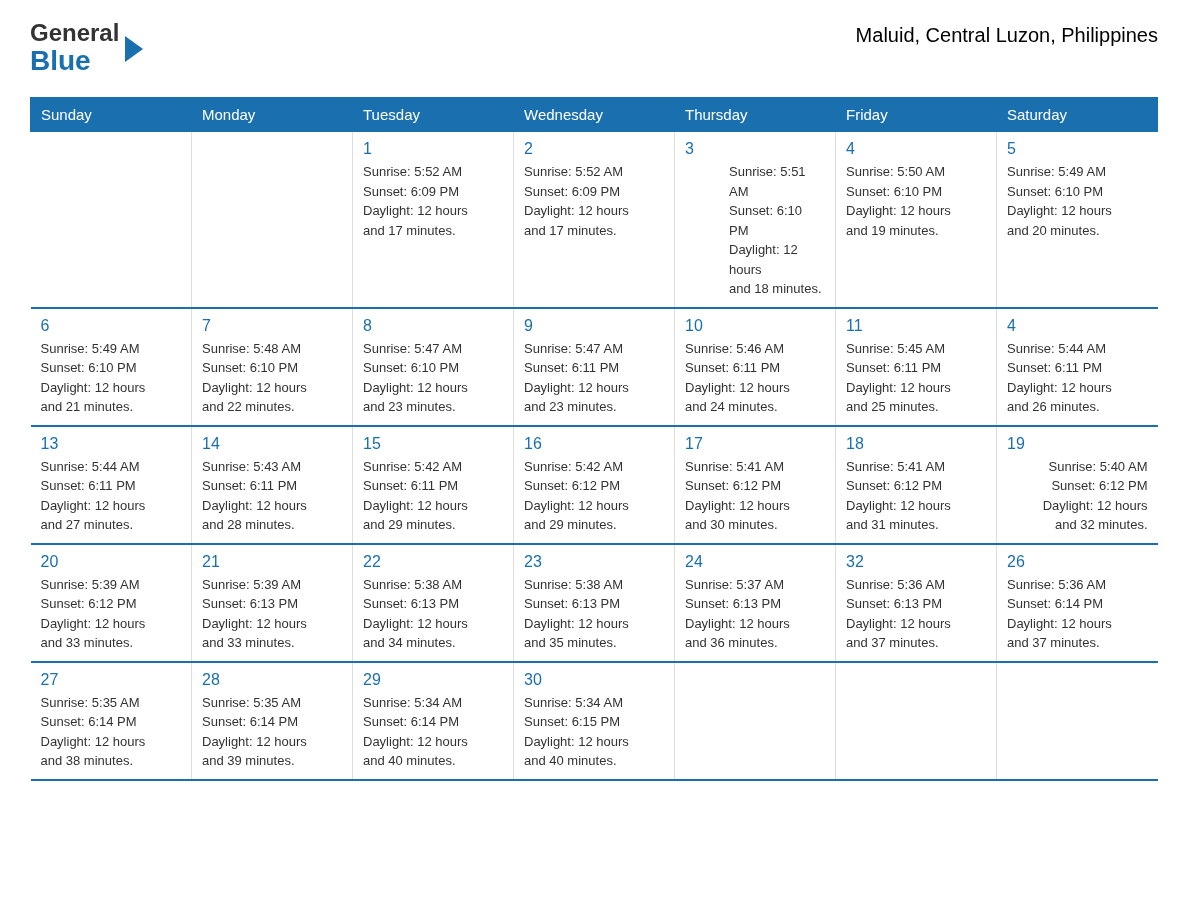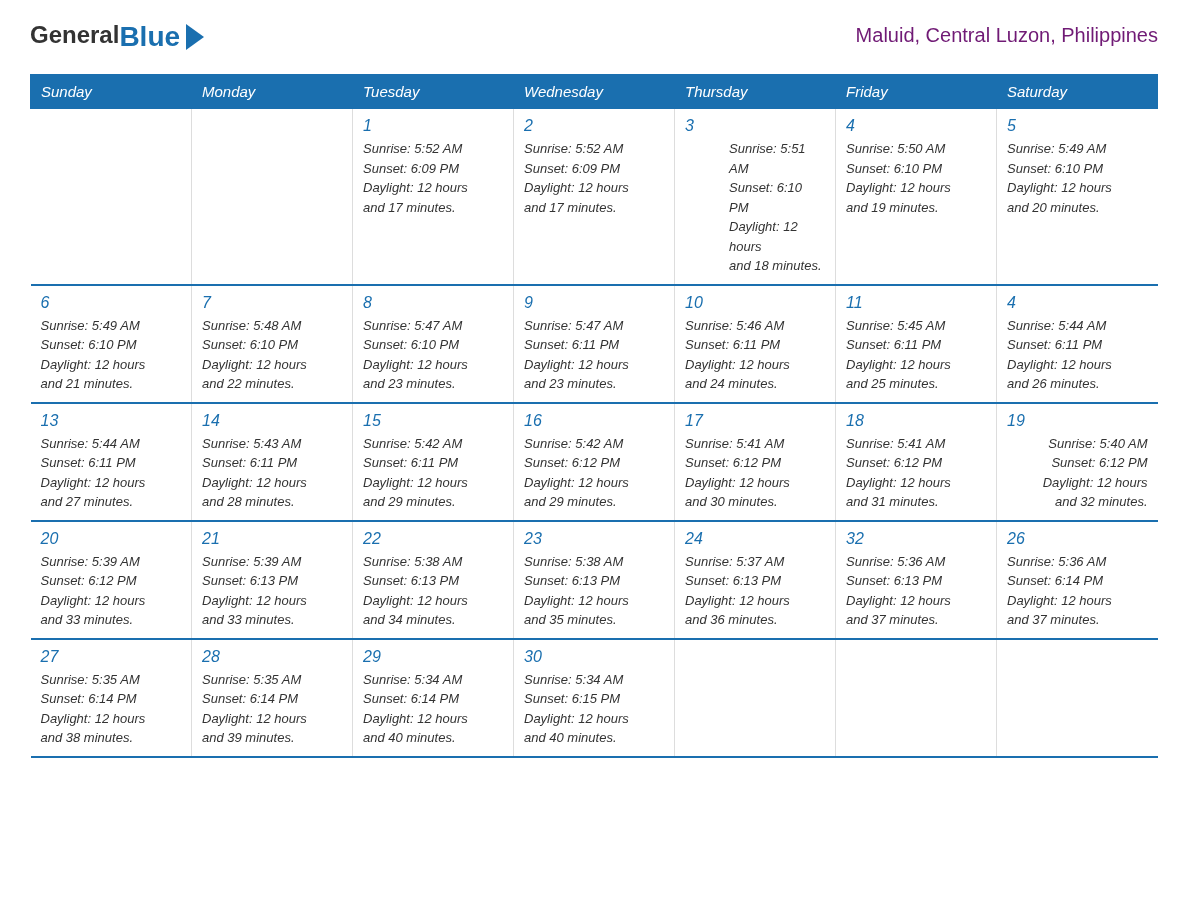--- a/index.html
+++ b/index.html
@@ -26,28 +26,27 @@
       text-align: right;
     }
     .title-block h1 {
       font-size: 52px;
       font-weight: normal;
       color: #222;
       line-height: 1.1;
     }
     .title-block p {
       font-size: 20px;
-      color: #701a75;
+      color: #000000;
       margin-top: 4px;
     }
     table {
       width: 100%;
       border-collapse: collapse;
       table-layout: fixed;
-      font-style: italic;
     }
     thead tr {
       background-color: #1a6faf;
     }
     thead th {
       color: #fff;
       font-size: 15px;
       font-weight: normal;
       padding: 8px 10px;
       text-align: left;
@@ -81,21 +80,21 @@
     }
     .empty-cell {
       background: #fff;
     }
   </style>
 </head>
 <body>
 
 <div class="header">
   <div class="logo">
-    <div style="display:flex;flex-direction:row;line-height:1.1">
+    <div style="display:flex;flex-direction:column;line-height:1.1">
       <span style="font-size:24px;font-weight:bold;color:#333;">General</span>
       <span style="font-size:28px;font-weight:bold;color:#1a6faf;">Blue</span>
     </div>
     <div style="margin-left:2px;margin-top:4px;">
       <svg width="18" height="26" viewBox="0 0 18 26">
         <polygon points="0,0 18,13 0,26" fill="#1a6faf"></polygon>
       </svg>
     </div>
   </div>
   <div class="title-block">

